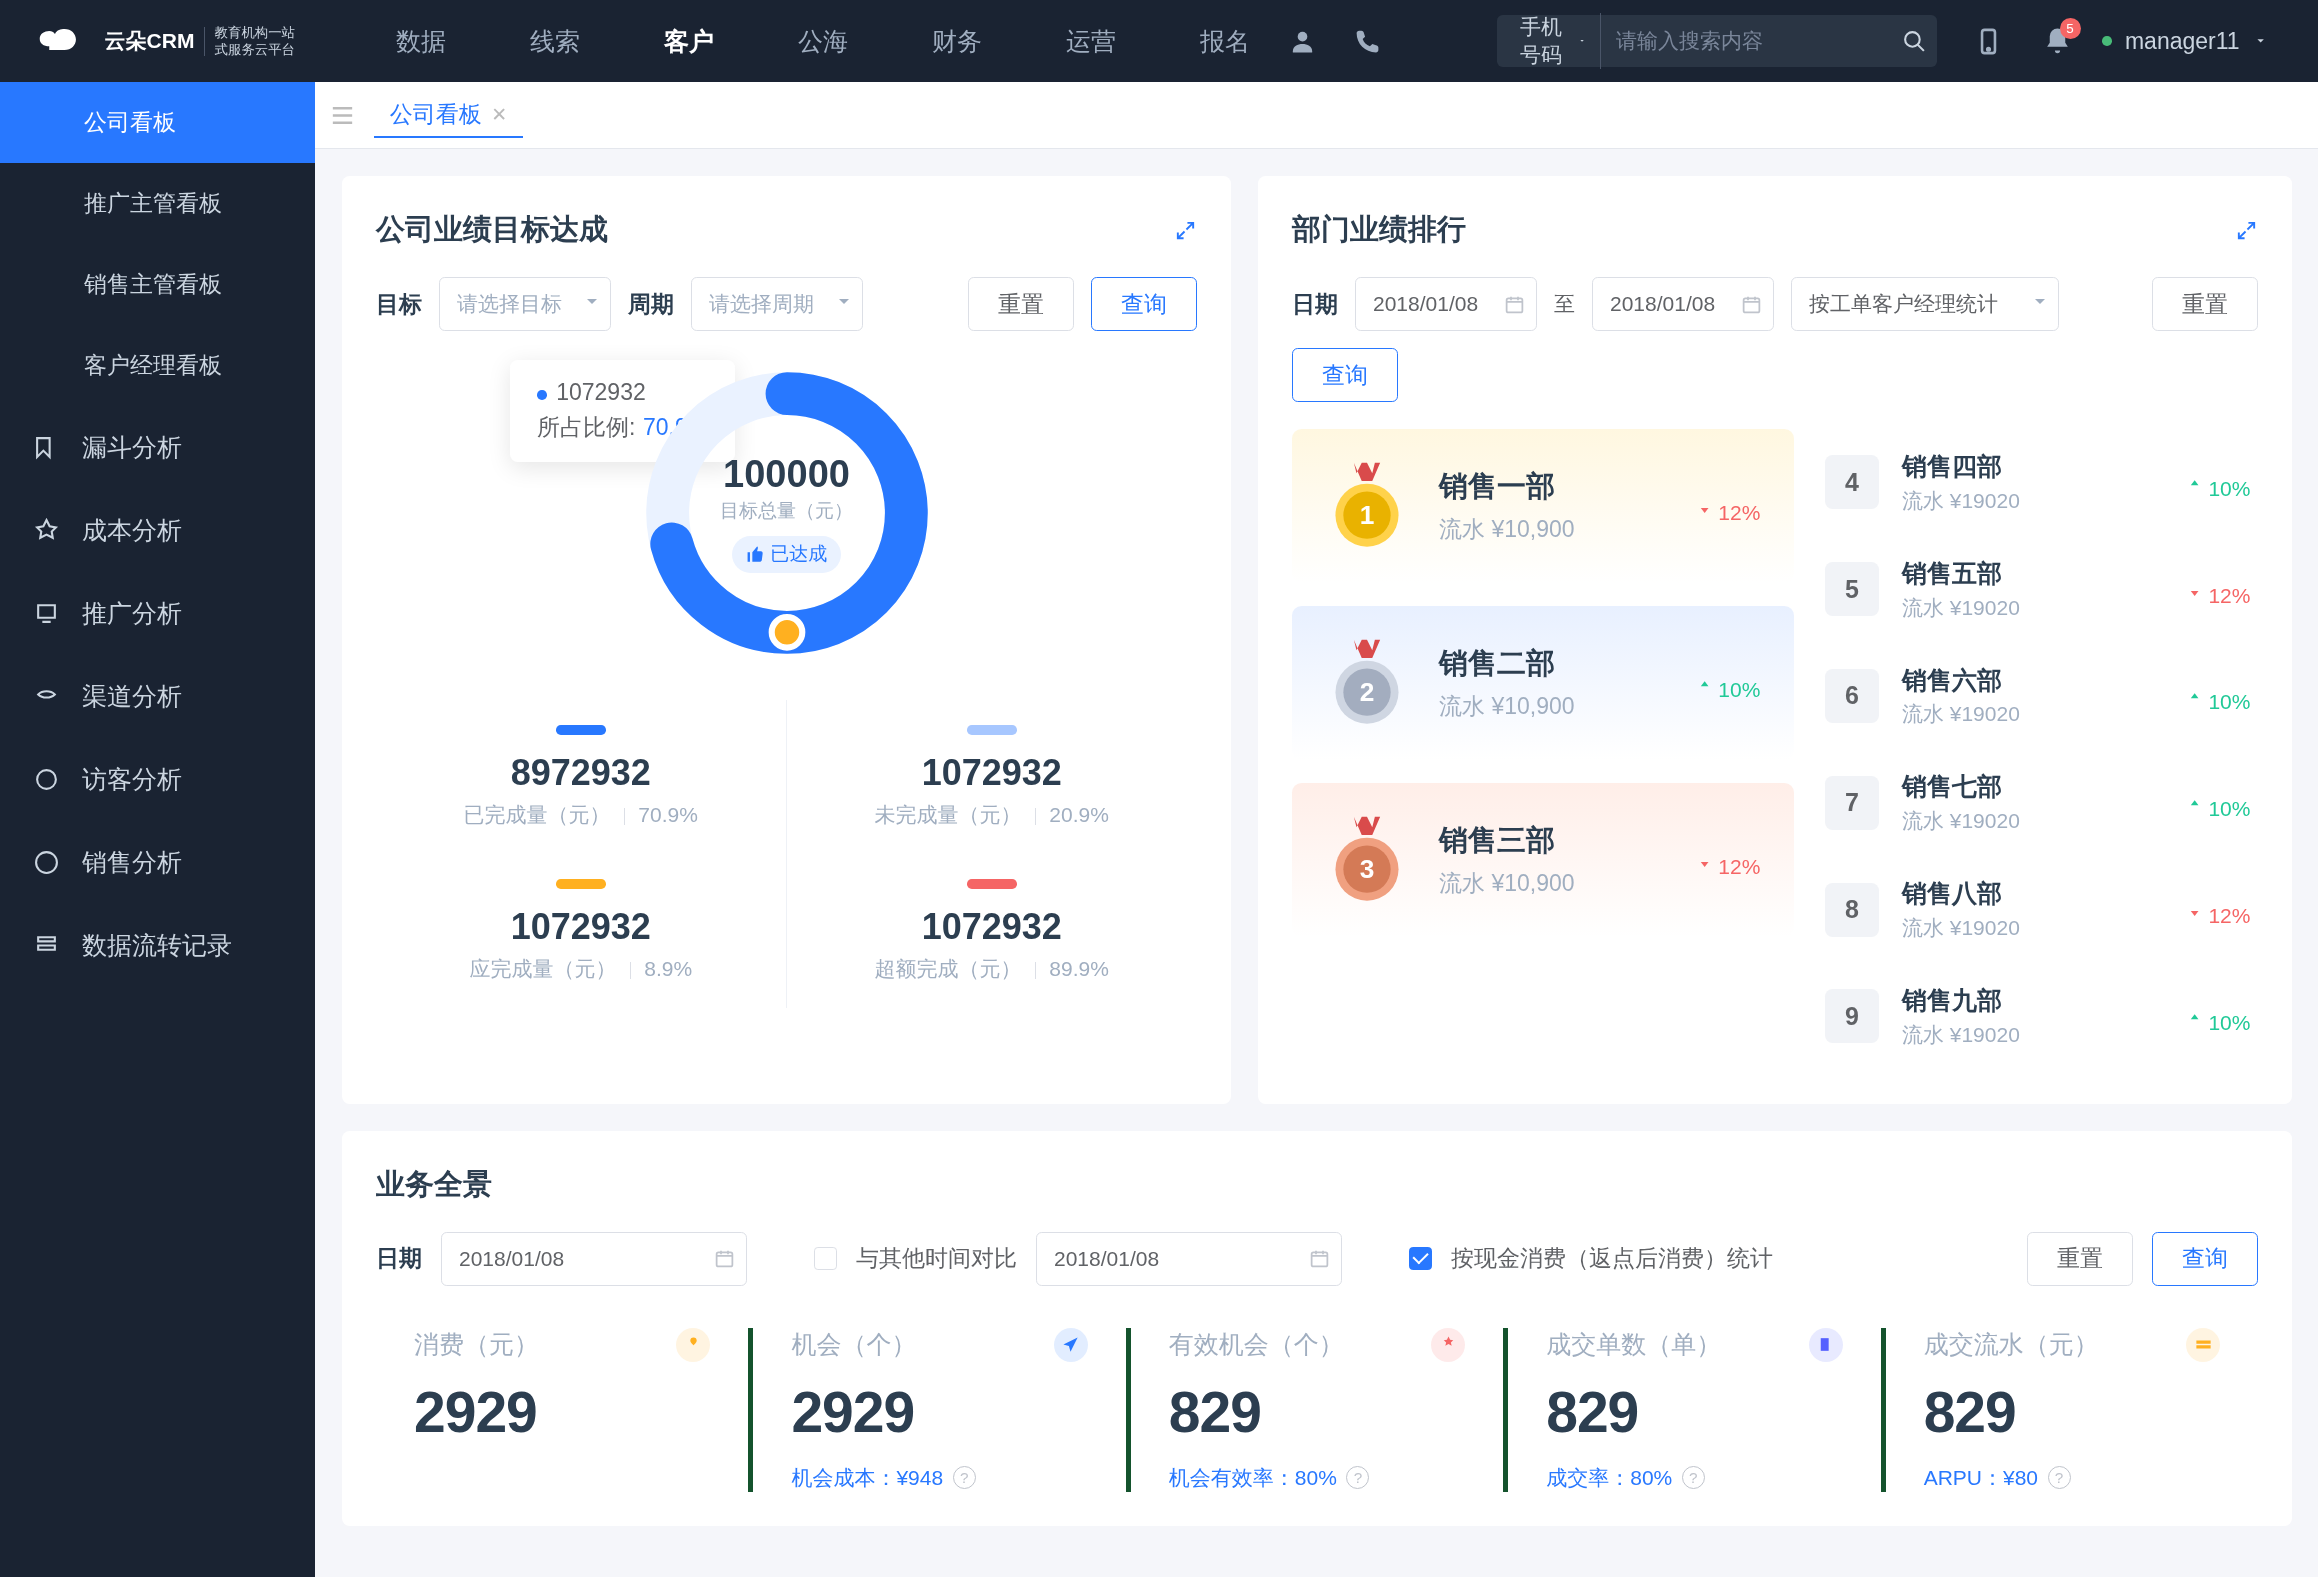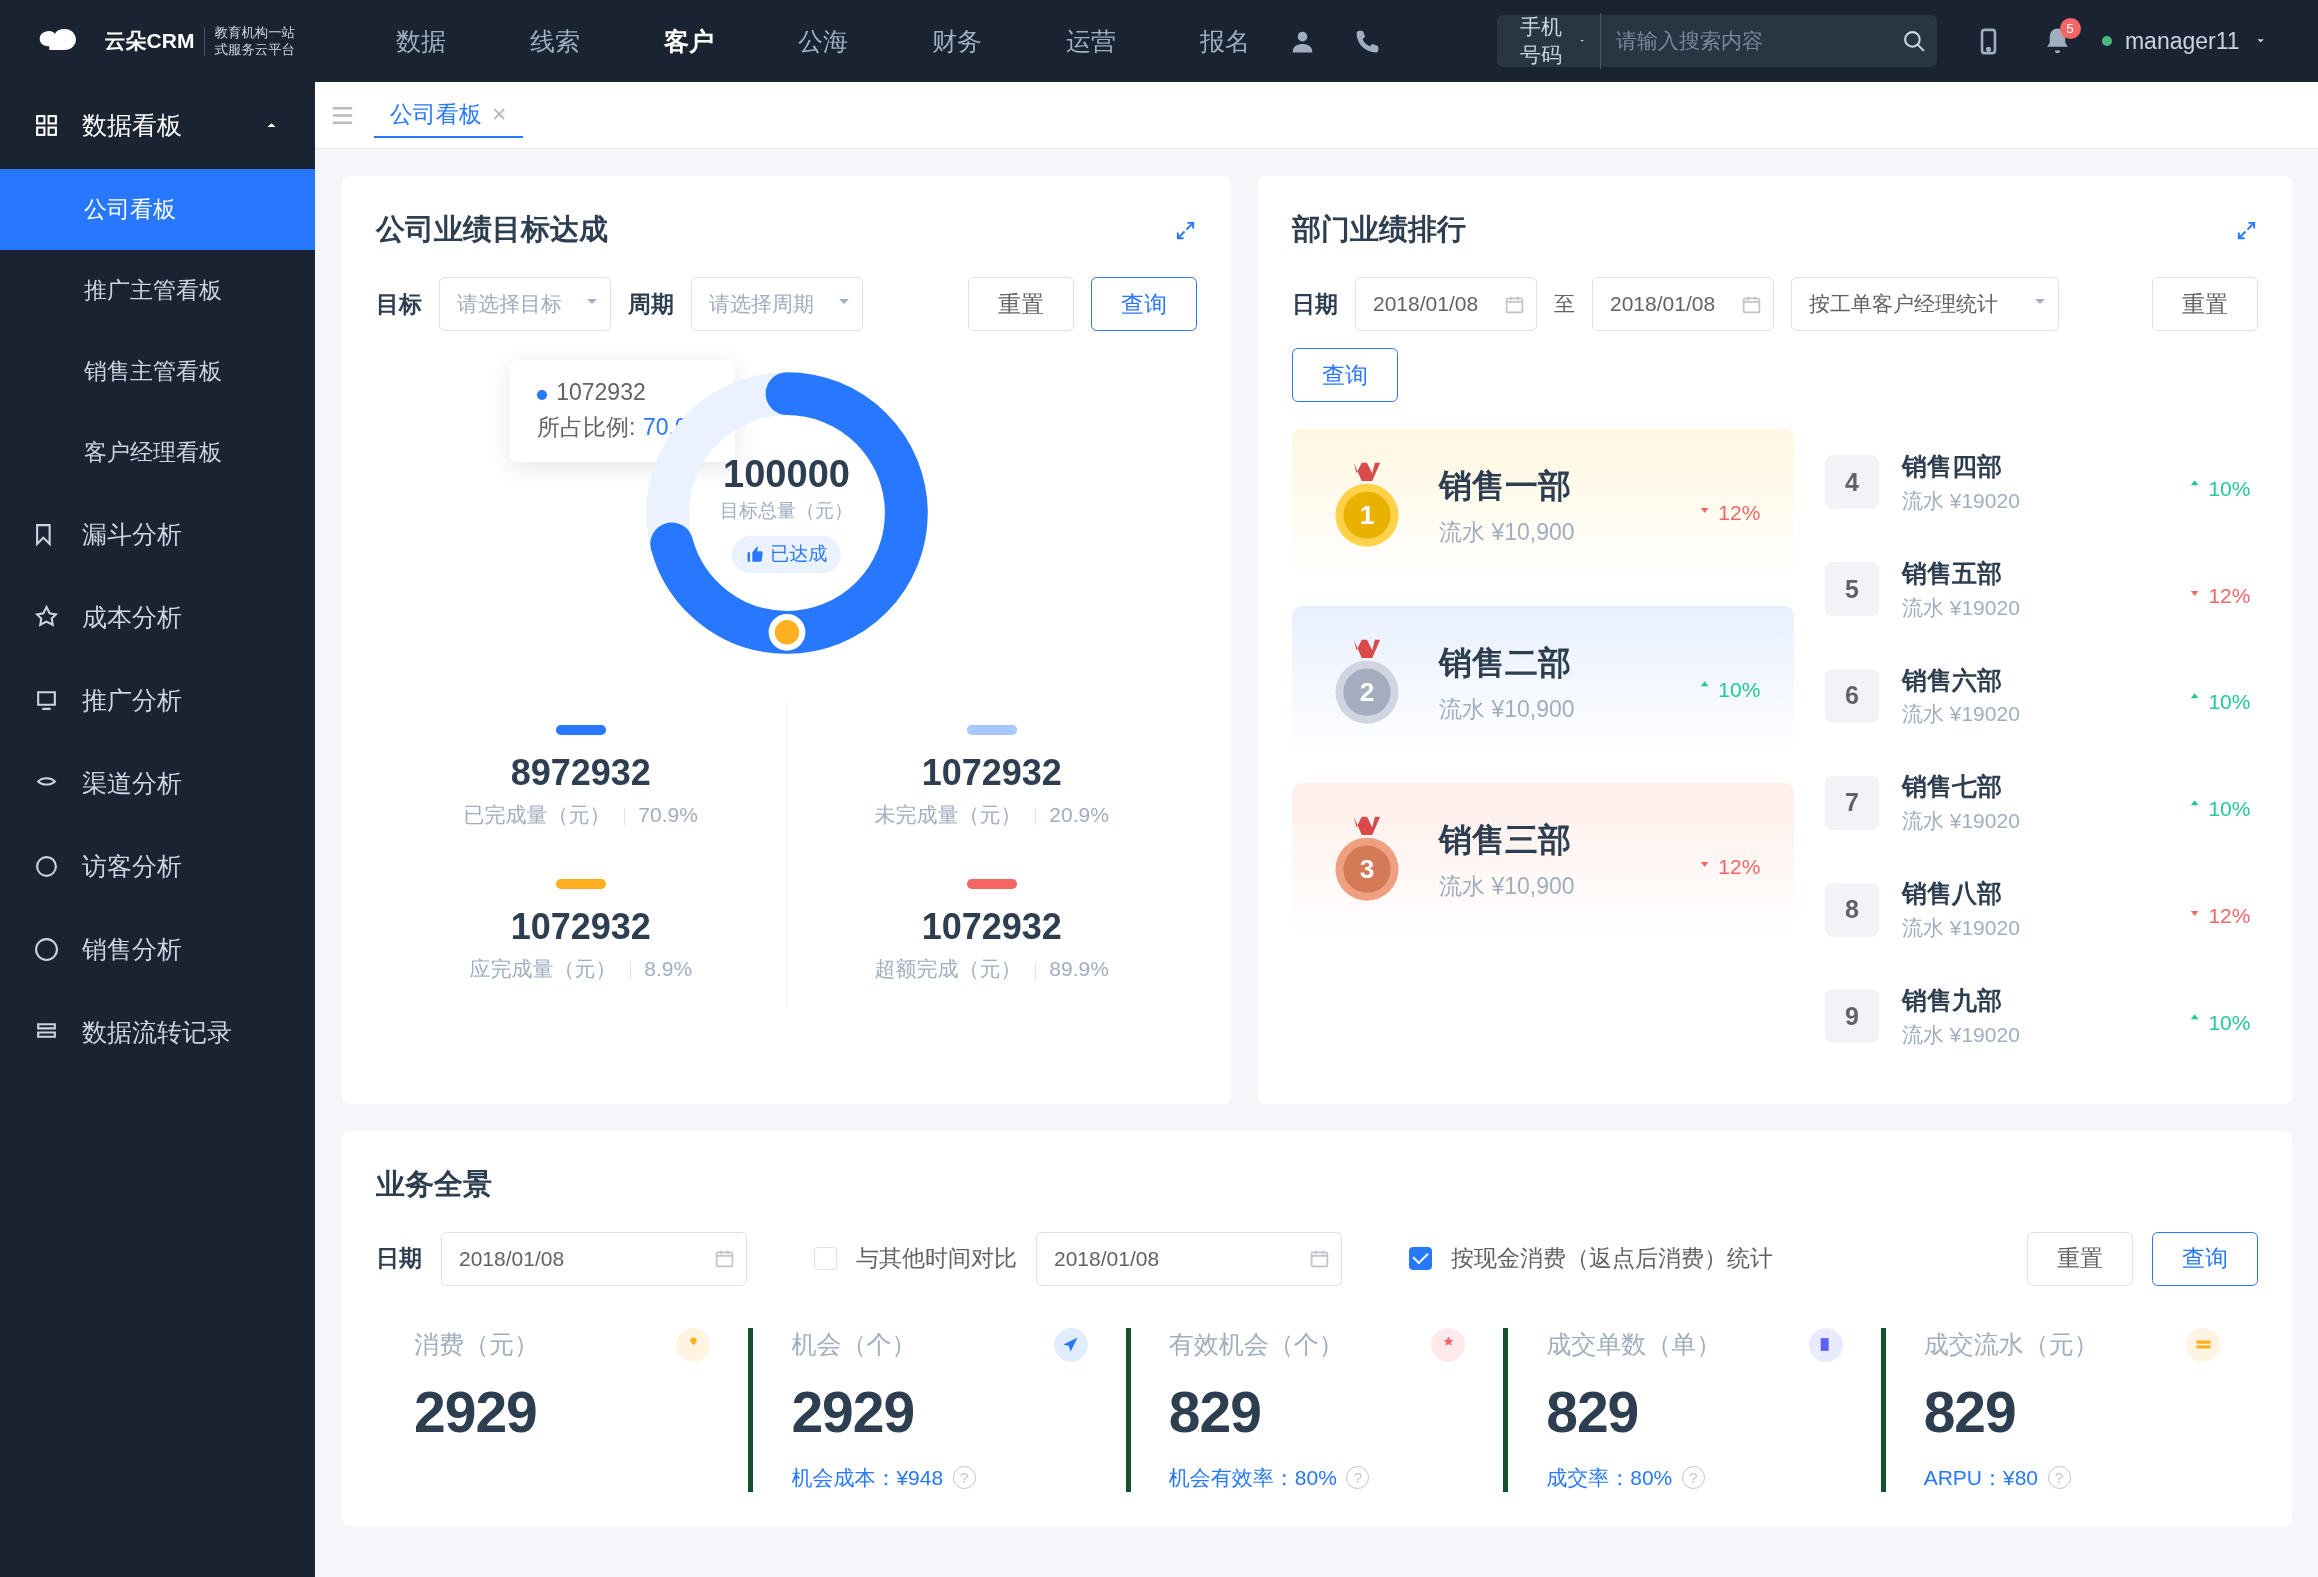--- a/index.html
+++ b/index.html
@@ -90,21 +90,21 @@
 
 .right-card { flex: 1; }
 .rank-body { display: flex; gap: 23px; margin-top: 27px; }
 .top3 { flex: 0 0 52%; display: flex; flex-direction: column; gap: 23px; }
 .rank-card { display: flex; align-items: center; gap: 31px; padding: 31px 34px; border-radius: 9.6px; background: #fff; }
 .rank-card.g1 { background: linear-gradient(180deg, #fff7e0, #ffffff); }
 .rank-card.g2 { background: linear-gradient(180deg, #e8f0ff, #ffffff); }
 .rank-card.g3 { background: linear-gradient(180deg, #ffeee8, #ffffff); }
 .medal { width: 82px; height: 92px; }
 .rank-info { flex: 1; }
-.rank-name { font-size: 33px; font-weight: 700; color: #2c3e50; }
+.rank-name { font-size: 29px; font-weight: 700; color: #2c3e50; }
 .rank-sub { font-size: 23px; color: #a0aec0; margin-top: 7.6px; }
 .trend { font-size: 21px; display: flex; gap: 5.7px; margin-top: 13px; }
 .trend.down { color: #f56565; }
 .trend.up { color: #20c997; }
 .trend-arrow { width: 15.3px; height: 15.3px; }
 
 .rest { flex: 1; display: flex; flex-direction: column; }
 .rest-row { display: flex; align-items: center; padding: 21px 7.6px; gap: 23px; }
 .rank-num { width: 54px; height: 54px; border-radius: 7.6px; background: #f1f3f7; display: flex; align-items: center; justify-content: center; font-size: 25px; color: #606266; font-weight: 600; }
 .rest-info { flex: 1; }
@@ -200,34 +200,20 @@
       <span>manager11</span>
       <svg width="15.3" height="15.3" viewBox="0 0 24 24" fill="currentColor">
           <path d="M7 10l5 5 5-5z"></path>
         </svg>
     </div>
   </div>
 
   <div class="main">
 
     <div class="sidebar">
-      <div class="side-group">
-        <div class="side-left">
-          <svg class="side-ico" viewBox="0 0 24 24" fill="none" stroke="currentColor" stroke-width="2">
-              <rect x="3" y="3" width="7" height="7"></rect>
-              <rect x="14" y="3" width="7" height="7"></rect>
-              <rect x="3" y="14" width="7" height="7"></rect>
-              <rect x="14" y="14" width="7" height="7"></rect>
-            </svg>
-          <span>数据看板</span>
-        </div>
-        <svg class="side-chev" viewBox="0 0 24 24" fill="currentColor">
-            <path d="M7 14l5-5 5 5z"></path>
-          </svg>
-      </div>
       <div id="side-items">
           <div class="side-item active">公司看板</div>
           <div class="side-item">推广主管看板</div>
           <div class="side-item">销售主管看板</div>
           <div class="side-item">客户经理看板</div>
         </div>
       <div id="side-simple">
           <div class="side-simple">
             <svg class="side-ico" viewBox="0 0 24 24" fill="none" stroke="currentColor" stroke-width="2">
               <path d="M3 3v18l6-6 6 6V3z"></path>

